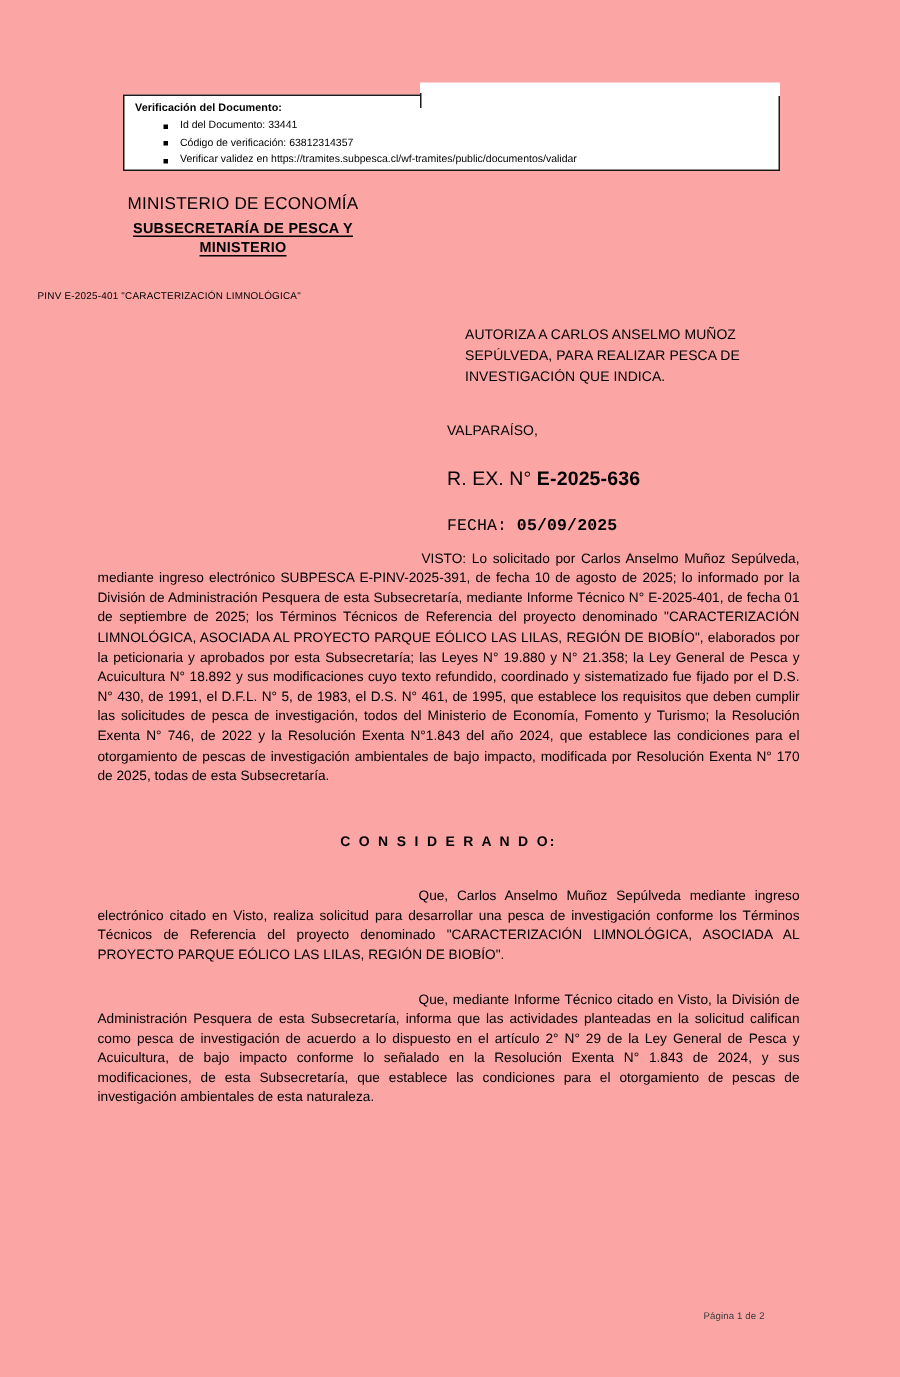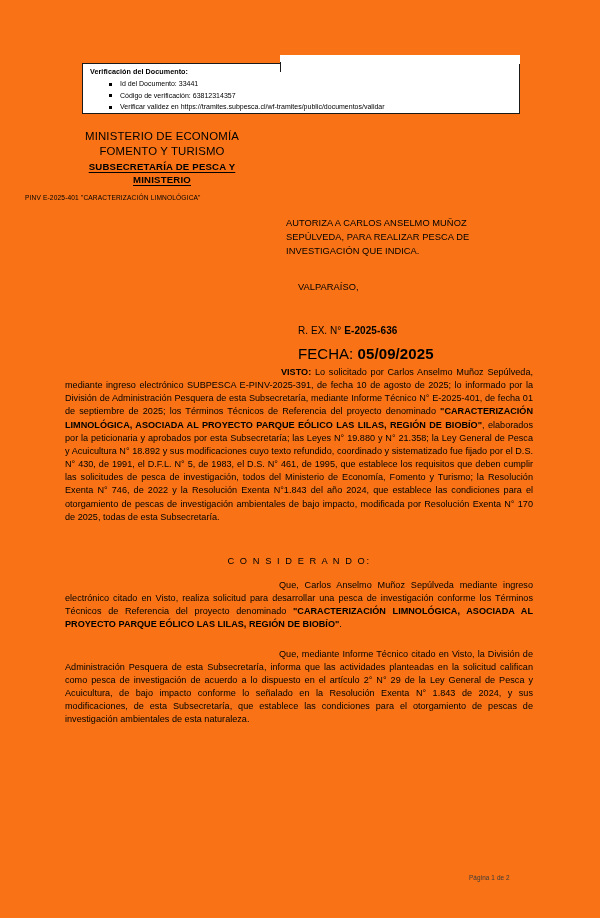--- a/index.html
+++ b/index.html
@@ -15,21 +15,21 @@
     font-family: "Liberation Sans", sans-serif;
     color: #000000;
     overflow: hidden;
   }
 
   .page {
     position: absolute;
     inset: 0;
     width: 600px;
     height: 918px;
-    background: #f97316;
+    background: #fca5a5;
   }
 
   
   .verify-box {
     position: absolute;
     left: 82px;
     top: 63px;
     width: 438px;
     height: 51px;
     border: 1.4px solid #1a1a1a;
@@ -115,53 +115,54 @@
     left: 25px;
     top: 194px;
     font-size: 6.6px;
     letter-spacing: 0.15px;
     white-space: nowrap;
   }
 
   
   .title-block {
     position: absolute;
-    left: 286px;
+    left: 310px;
     top: 216px;
     width: 232px;
   }
   .subject {
     font-size: 9.3px;
     line-height: 14.1px;
     letter-spacing: 0.05px;
   }
   .city {
     position: absolute;
     left: 298px;
     top: 282px;
     font-size: 9.3px;
     letter-spacing: 0.05px;
   }
   .res-no {
     position: absolute;
     left: 298px;
-    top: 325px;
-    font-size: 10px;
+    top: 311px;
+    font-size: 13px;
     letter-spacing: 0.05px;
   }
   .res-no b, .date-line b {
     font-weight: bold;
     letter-spacing: 0.1px;
   }
   .date-line {
     position: absolute;
     left: 298px;
     top: 345px;
-    font-size: 15px;
-    letter-spacing: 0.05px;
+    font-size: 11px;
+    letter-spacing: 0.05px;
+    font-family: Liberation Mono, monospace;
   }
 
   
   .body-area {
     position: absolute;
     left: 65px;
     top: 366px;
     width: 468px;
   }
   p.para {
@@ -172,26 +173,26 @@
     text-justify: inter-word;
     letter-spacing: 0.01px;
   }
   p.para.first-visto {
     text-indent: 216px;
   }
   p.para.indent-consid {
     text-indent: 214px;
   }
   p.para b {
-    font-weight: bold;
+    font-weight: normal;
   }
   .section-heading {
-    margin: 16px 0 13px 0;
+    margin: 16px 0 25px 0;
     font-size: 9.3px;
-    font-weight: normal;
+    font-weight: bold;
     text-align: center;
     letter-spacing: 1.55px;
   }
   .spacer-sm { height: 5px; }
 
   
   .footer-page {
     position: absolute;
     left: 469px;
     top: 874px;
@@ -212,21 +213,20 @@
       <li>Código de verificación: 63812314357</li>
       <li>Verificar validez en https://tramites.subpesca.cl/wf-tramites/public/documentos/validar</li>
     </ul>
   </div>
   <div class="verify-notch"></div>
   <div class="verify-notch-line"></div>
 
   <div class="letterhead">
     <div class="lh-ministry">
       <div>MINISTERIO DE ECONOMÍA</div>
-      <div>FOMENTO Y TURISMO</div>
     </div>
     <div class="lh-sub">
       <div>SUBSECRETARÍA DE PESCA Y</div>
       <div>MINISTERIO</div>
     </div>
   </div>
   <div class="project-ref">PINV E-2025-401 "CARACTERIZACIÓN LIMNOLÓGICA"</div>
 
   <div class="title-block">
     <div class="subject">AUTORIZA A CARLOS ANSELMO MUÑOZ SEPÚLVEDA, PARA REALIZAR PESCA DE INVESTIGACIÓN QUE INDICA.</div>

